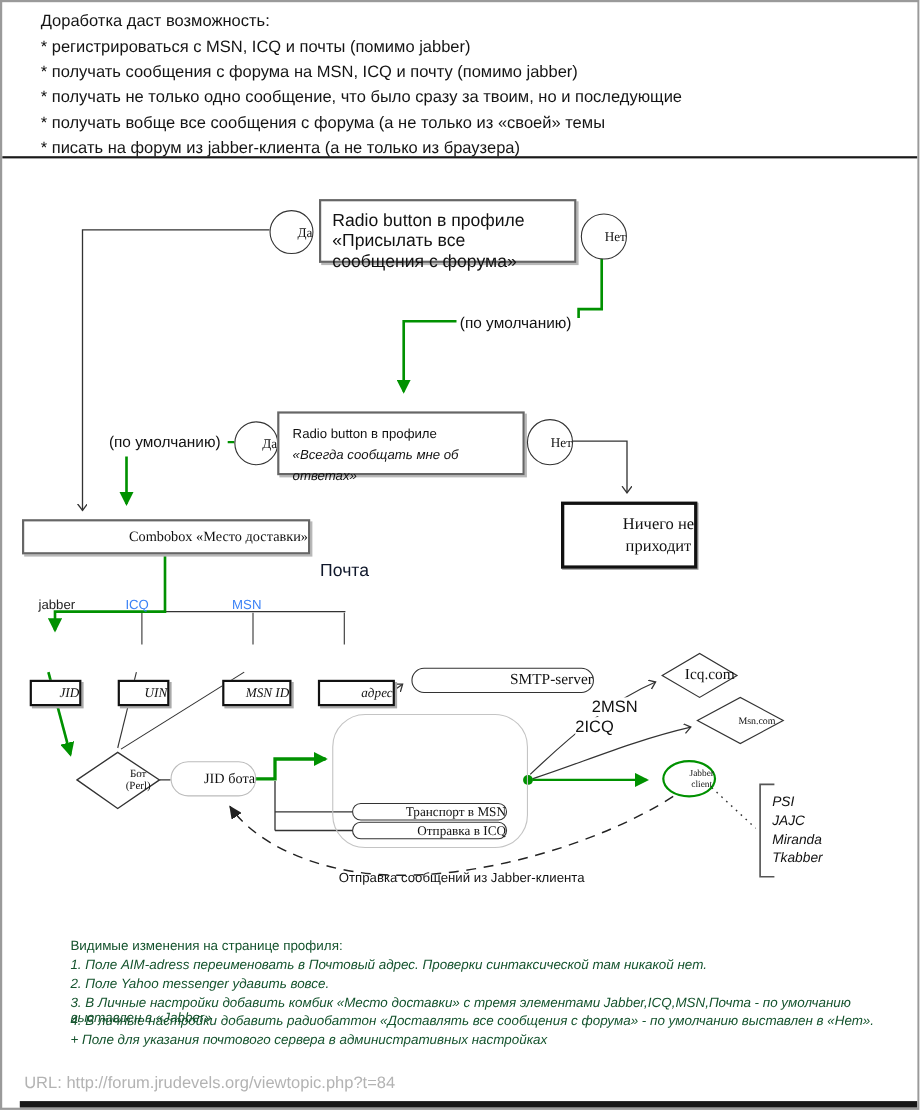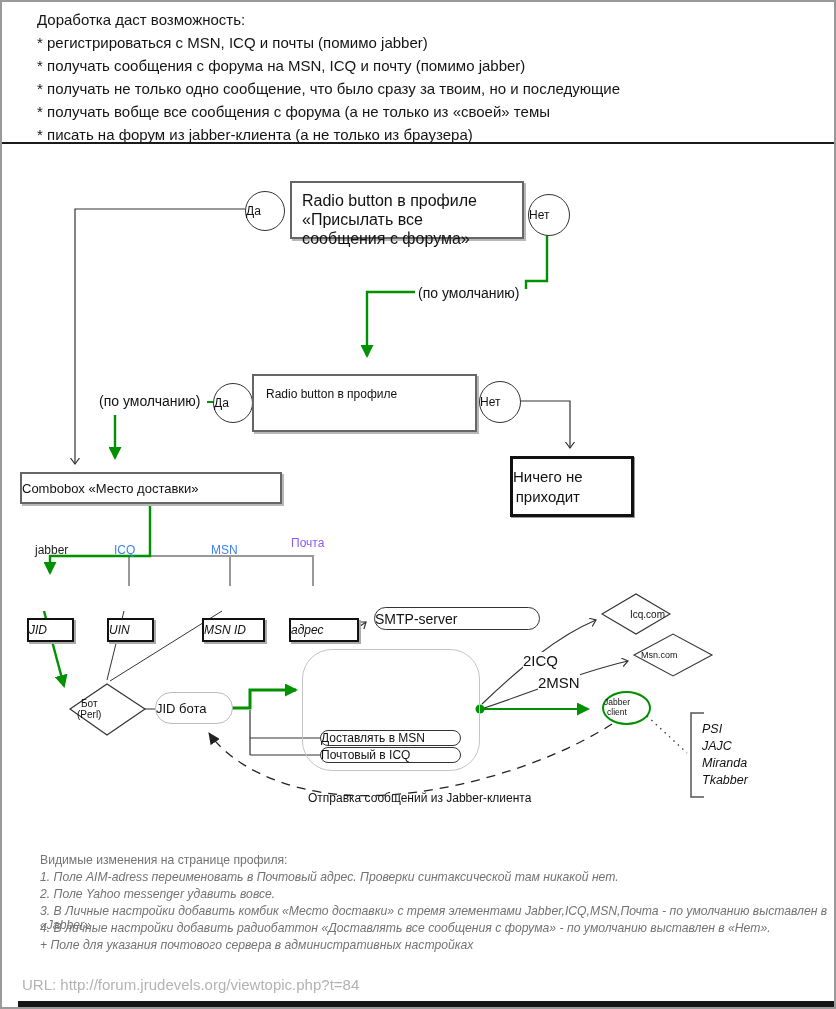--- a/index.html
+++ b/index.html
@@ -1,32 +1,32 @@
 <!DOCTYPE html>
 <html><head>
 <meta charset="utf-8">
 <style>
   html,body{margin:0;padding:0;background:#fff;}
   #page{position:relative;width:836px;height:1009px;background:#fff;
         border:2px solid #9a9a9a;box-sizing:border-box;overflow:hidden;
         font-family:"Liberation Sans", sans-serif;color:#111;}
   .abs{position:absolute;}
   .pre{white-space:pre-line;}
-  .ctr{display:flex;align-items:center;justify-content:flex-start;text-align:center;}
+  .ctr{display:flex;align-items:center;justify-content:flex-end;text-align:center;font-family:Liberation Serif, serif;}
   .circle{border:1.4px solid #333;border-radius:50%;background:#fff;font-size:12px;}
   .graybox{border:2px solid #666;background:#fff;box-shadow:2px 2px 0 #b8b8b8;}
   .blackbox{border:2px solid #111;background:#fff;box-shadow:2px 2px 0 #aaa;margin-top:32px;}
   .pill{border:1.4px solid #333;background:#fff;border-radius:14px;}
   .it{font-style:italic;}
   svg{position:absolute;left:0;top:0;}
   .lbl{line-height:1.15;}
   #divider{position:absolute;left:0;top:140px;width:832px;height:2px;background:#1a1a1a;}
   #bottombar{position:absolute;left:16px;top:999px;width:816px;height:6px;background:#161616;}
   .introline{position:absolute;left:35px;font-size:15px;color:#141414;}
-  .noteline{position:absolute;left:38px;font-size:12.2px;color:#737373;}
+  .noteline{position:absolute;left:62px;font-size:12.2px;color:#14532d;}
 </style>
 </head>
 <body>
 
 <div id="page">
 
   <div class="introline" style="top:9px">Доработка даст возможность:</div>
   <div class="introline" style="top:32px">* регистрироваться с MSN, ICQ и почты (помимо jabber)</div>
   <div class="introline" style="top:55px">* получать сообщения с форума на MSN, ICQ и почту  (помимо jabber)</div>
   <div class="introline" style="top:78px">* получать не только одно сообщение, что  было сразу за твоим, но и последующие</div>
@@ -91,35 +91,36 @@
       <span>Нет</span>
     </div>
   <div class="abs" style="left:416px;top:283px;font-size:14px;background:#fff">(по умолчанию)</div>
 
   <div class="abs" style="left:97px;top:391px;font-size:14px;background:#fff">(по умолчанию)</div>
   <div class="abs circle ctr" style="left:211px;top:381px;width:38px;height:38px">
       <span>Да</span>
     </div>
   <div class="abs graybox" style="left:250px;top:372px;width:225px;height:58px;font-size:12px;line-height:19px;padding:9px 0 0 12px;box-sizing:border-box">
     <div>Radio button в профиле</div>
+    <div class="it">«Всегда сообщать мне об ответах»</div>
   </div>
   <div class="abs circle ctr" style="left:477px;top:379px;width:40px;height:40px">
       <span>Нет</span>
     </div>
   <div class="abs ctr pre" style="left:508px;top:454px;width:124px;height:61px;border:3px solid #111;background:#fff;font-size:15px;line-height:20px;box-sizing:border-box;box-shadow:1px 1px 0 #999">Ничего не
 приходит</div>
 
   <div class="abs graybox ctr" style="left:18px;top:470px;width:262px;height:32px;font-size:13px;box-sizing:border-box">
       <span>Combobox «Место доставки»</span>
     </div>
 
   <div class="abs" style="left:33px;top:541px;font-size:12px;color:#222">jabber</div>
   <div class="abs" style="left:112px;top:541px;font-size:12px;color:#3b82f6">ICQ</div>
   <div class="abs" style="left:209px;top:541px;font-size:12px;color:#3b82f6">MSN</div>
-  <div class="abs" style="left:289px;top:534px;font-size:12px;color:#8b5cf6">Почта</div>
+  <div class="abs" style="left:289px;top:509px;font-size:16px;color:#0f172a">Почта</div>
 
   <div class="abs blackbox ctr it" style="left:25px;top:584px;width:47px;height:24px;font-size:12px;box-sizing:border-box">
       <span>JID</span>
     </div>
   <div class="abs blackbox ctr it" style="left:105px;top:584px;width:47px;height:24px;font-size:12px;box-sizing:border-box">
       <span>UIN</span>
     </div>
   <div class="abs blackbox ctr it" style="left:200px;top:584px;width:63px;height:24px;font-size:12px;box-sizing:border-box">
       <span>MSN ID</span>
     </div>
@@ -133,29 +134,29 @@
 
   <div class="abs ctr pre lbl" style="left:75px;top:691px;width:60px;height:32px;font-size:10px">Бот
 (Perl)</div>
 
   <div class="abs ctr" style="left:153px;top:690px;width:78px;height:32px;border:1.4px solid #bcbcbc;border-radius:16px;background:transparent;font-size:13px;box-sizing:border-box">
       <span>JID бота</span>
     </div>
 
   <div class="abs" style="left:300px;top:647px;width:178px;height:122px;border:1.4px solid #c4c4c4;border-radius:30px;box-sizing:border-box"></div>
   <div class="abs pill ctr" style="left:318px;top:728px;width:141px;height:16px;font-size:12px;border-radius:8px;box-sizing:border-box">
-      <span>Доставлять в MSN</span>
+      <span>Транспорт в MSN</span>
     </div>
   <div class="abs pill ctr" style="left:318px;top:745px;width:141px;height:16px;font-size:12px;border-radius:8px;box-sizing:border-box">
-      <span>Почтовый в ICQ</span>
+      <span>Отправка в ICQ</span>
     </div>
 
   <div class="abs" style="left:521px;top:650px;font-size:15px;background:#fff">2ICQ</div>
-  <div class="abs" style="left:536px;top:672px;font-size:15px;background:#fff">2MSN</div>
-  <div class="abs ctr" style="left:628px;top:605px;width:64px;height:14px;font-size:10px">
+  <div class="abs" style="left:536px;top:632px;font-size:15px;background:#fff">2MSN</div>
+  <div class="abs ctr" style="left:602px;top:605px;width:64px;height:14px;font-size:14px">
       <span>Icq.com</span>
     </div>
   <div class="abs ctr" style="left:639px;top:646px;width:64px;height:14px;font-size:9px">
       <span>Msn.com</span>
     </div>
   <div class="abs ctr pre lbl" style="left:600px;top:689px;width:49px;height:34px;border:2.6px solid #009100;border-radius:50%;background:#fff;font-size:8.5px;box-sizing:border-box">Jabber
 client</div>
 
   <div class="abs it" style="left:700px;top:720px;font-size:12.5px">PSI</div>
   <div class="abs it" style="left:700px;top:737px;font-size:12.5px">JAJC</div>

